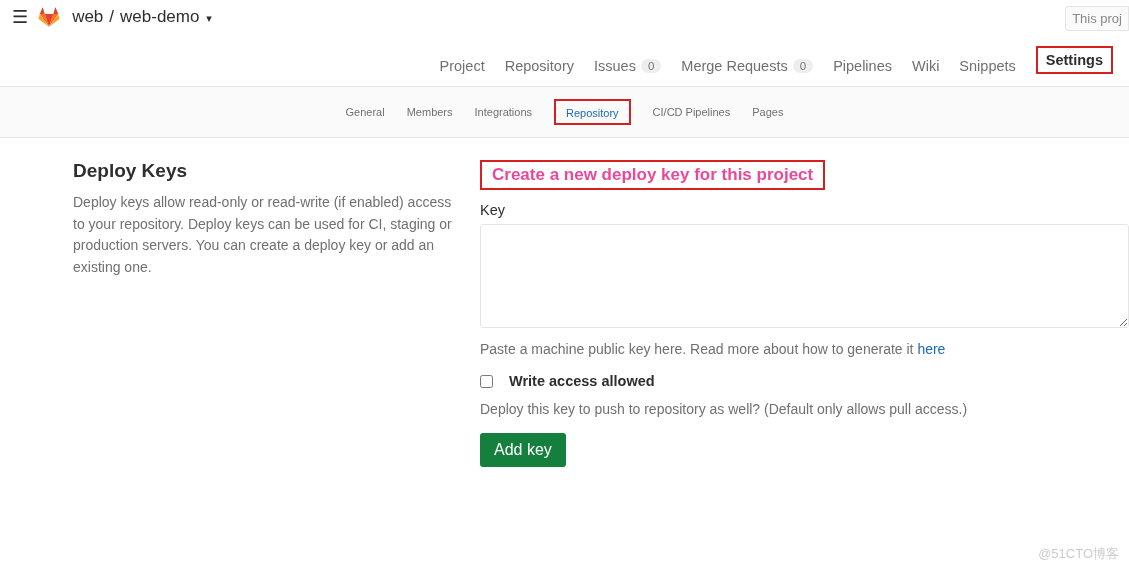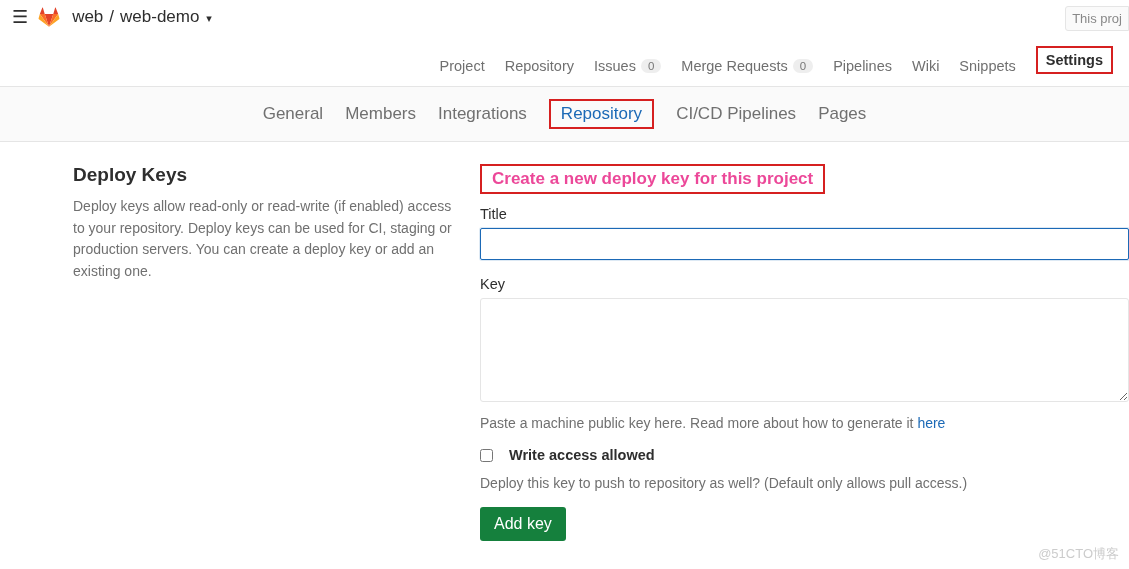--- a/index.html
+++ b/index.html
@@ -10,21 +10,21 @@
     .breadcrumb { font-size: 17px; color: #2e2e2e; display: flex; align-items: center; gap: 6px; }
     .breadcrumb a { color: #2e2e2e; text-decoration: none; }
     .caret { font-size: 11px; margin-left: 2px; }
     .top-right-btn { position: absolute; right: 0; top: 6px; border: 1px solid #e5e5e5; background: #fafafa; color: #888; padding: 4px 6px; border-radius: 3px 0 0 3px; font-size: 13px; }
     .nav1 { display: flex; justify-content: flex-end; align-items: flex-end; padding: 12px 16px 12px 0; gap: 20px; border-bottom: 1px solid #e5e5e5; background: #fff; }
     .nav1 .tab { color: #707070; text-decoration: none; display: inline-flex; align-items: center; gap: 5px; font-size: 14.5px; }
     .nav1 .tab.active { color: #2e2e2e; font-weight: 600; }
     .badge { background: #eee; color: #777; border-radius: 9px; font-size: 11.5px; padding: 1px 7px; }
     .hl-settings { border: 2.5px solid #d62020; padding: 4px 8px; }
     .nav2 { display: flex; justify-content: center; align-items: center; gap: 22px; padding: 12px 0; border-bottom: 1px solid #e5e5e5; background: #fafafa; }
-    .nav2 .subtab { color: #707070; text-decoration: none; font-size: 17px; }
+    .nav2 .subtab { color: #707070; text-decoration: none; font-size: 11px; }
     .nav2 .subtab.active { color: #1b69b6; }
     .hl-repository { border: 2.5px solid #d62020; padding: 3px 10px; }
     .content { display: flex; padding: 22px 0 0 0; }
     .left { width: 480px; padding-left: 73px; padding-right: 28px; }
     .left h3 { font-size: 19px; font-weight: 600; margin-bottom: 10px; color: #2e2e2e; }
     .left p { color: #707070; line-height: 1.55; font-size: 14px; }
     .right { flex: 1; padding-right: 0; }
     .section-title { font-weight: 600; color: #ec4899; font-size: 17px; }
     .hl-create { border: 2.5px solid #d62020; padding: 3px 10px; display: inline-block; margin-bottom: 12px; }
     .field-label { display: block; margin-bottom: 6px; color: #2e2e2e; font-size: 14.5px; }
@@ -87,24 +87,20 @@
 </div>
 
 <div class="content">
   <div class="left">
     <h3>Deploy Keys</h3>
     <p>Deploy keys allow read-only or read-write (if enabled) access to your repository. Deploy keys can be used for CI, staging or production servers. You can create a deploy key or add an existing one.</p>
   </div>
   <div class="right">
     <span class="hl-create"><span class="section-title">Create a new deploy key for this project</span></span>
 
-    <div class="field-group">
-      <label class="field-label">Title</label>
-      <input type="text" class="text-input" value="" style="">
-    </div>
 
     <div class="field-group">
       <label class="field-label">Key</label>
       <textarea class="textarea" style=""></textarea>
       <div class="help"><span>Paste a machine public key here. Read more about how to generate it </span><a>here</a></div>
     </div>
 
     <div class="checkbox-row">
       <input type="checkbox" style="">
       <label>Write access allowed</label>

